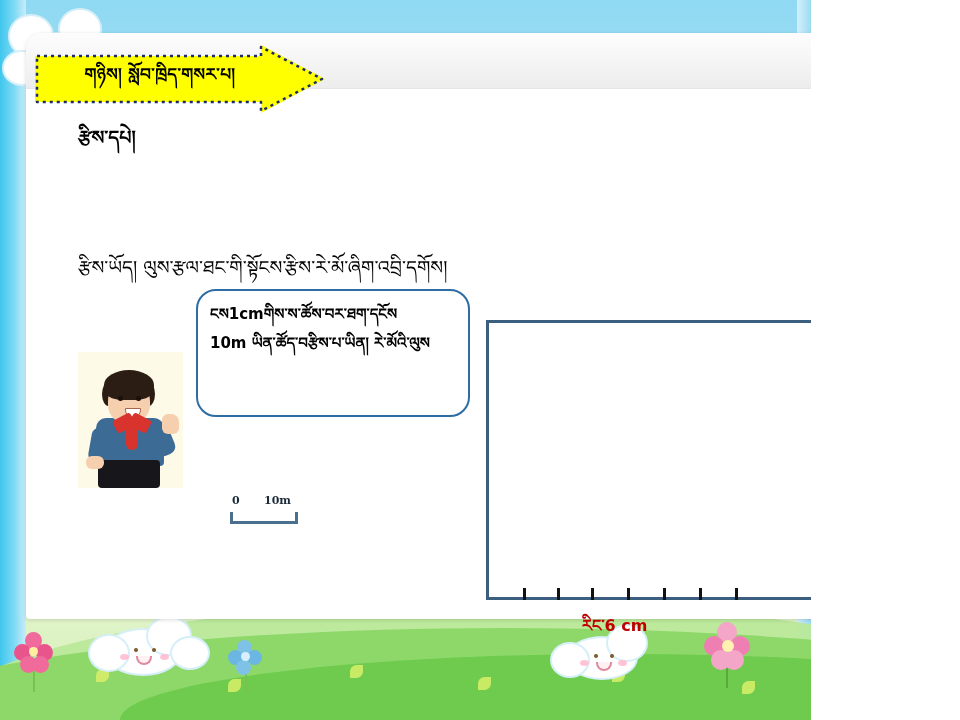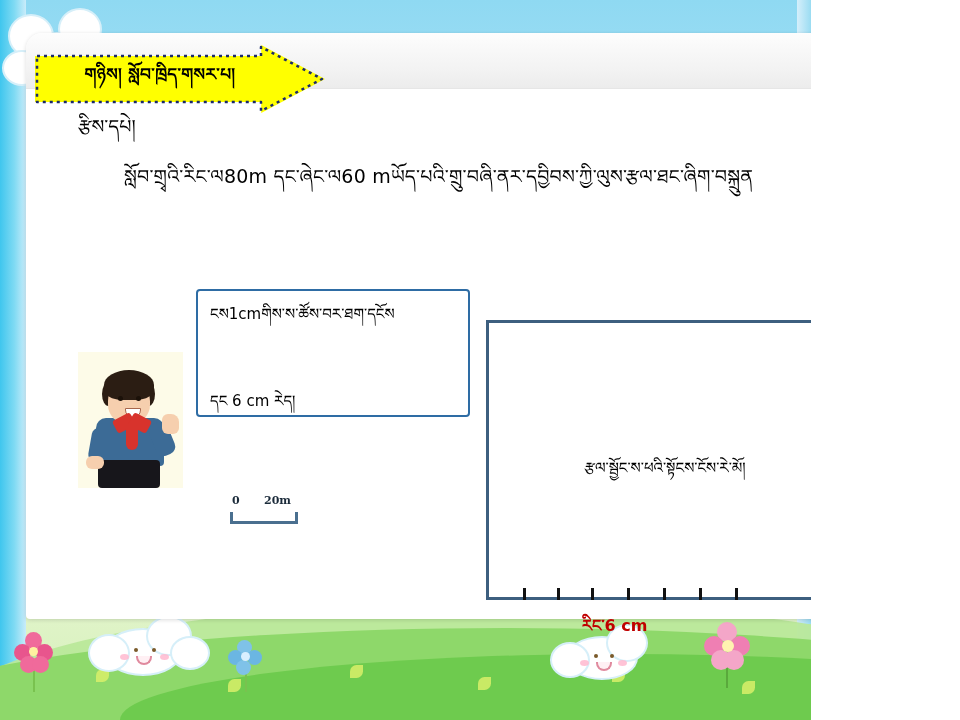--- a/index.html
+++ b/index.html
@@ -139,24 +139,25 @@
     font-weight: bold;
     color: #000;
     letter-spacing: .3px;
   }
 
   
   .tib { font-family: "DejaVu Sans", "Liberation Sans", sans-serif; color: #000; }
 
   #t-heading {
     position: absolute;
-    left: 78px; top: 105px;
+    left: 78px; top: 116px;
     font-size: 19px;
     z-index: 5;
     white-space: nowrap;
+    font-weight: bold;
   }
   #t-problem {
     position: absolute;
     left: 124px; top: 155px;
     font-size: 19px;
     white-space: nowrap;
     letter-spacing: .2px;
   }
   #t-question {
     position: absolute;
@@ -204,22 +205,23 @@
   #boy .arm-l { position:absolute; left:12px; top:76px; width:16px; height:34px;
                background:#3c6b96; border-radius:7px; transform:rotate(10deg); }
 
   
   #bubble {
     position: absolute;
     left: 196px; top: 289px;
     width: 274px; height: 128px;
     background: #ffffff;
     border: 2px solid #2e6ca4;
-    border-radius: 4px;
+    border-radius: 20px;
     z-index: 4;
+    font-weight: bold;
   }
   #bubble-tail {
     position: absolute;
     left: 150px; top: 356px;
     width: 0; height: 0;
     z-index: 3;
   }
   .bub-line {
     position: absolute;
     left: 12px;
@@ -402,22 +404,22 @@
   </div>
 
   <div id="banner"></div>
   <svg id="banner-dots" viewBox="0 0 290 68" preserveAspectRatio="none">
     <polygon points="2,11 226,11 226,2 287,34 226,66 226,57 2,57" fill="none" stroke="#1b2a6b" stroke-width="2.5" stroke-dasharray="3,4" stroke-linejoin="round"></polygon>
   </svg>
   <div id="banner-text" class="tib">གཉིས། སློབ་ཁྲིད་གསར་པ།</div>
 
   <div id="t-heading" class="tib">རྩིས་དཔེ།</div>
 
-  <div id="t-problem" class="tib">སློབ་གྲྭའི་རིང་ལ80m དང་ཞེང་ལ60 mཡོད་པའི་གྲུ་བཞི་ནར་དབྱིབས་ཀྱི་ལུས་རྩལ་ཐང་ཞིག་བསྐྲུན</div>
-
+
+  <div id="t-question" class="tib">རྩིས་ཡོད། ལུས་རྩལ་ཐང་གི་སྟོངས་རྩིས་རེ་མོ་ཞིག་འབྲི་དགོས།</div>
 
   <div id="boy">
     <div class="arm-l"></div>
     <div class="body"></div>
     <div class="arm-r"></div>
     <div class="pants"></div>
     <div class="hand-l"></div>
     <div class="hair2"></div>
     <div class="hair3"></div>
     <div class="head"></div>
@@ -430,43 +432,42 @@
     <div class="scarf-t"></div>
     <div class="hand-r"></div>
   </div>
 
   <svg id="bubble-tail" width="60" height="62" viewBox="0 0 60 62" style="left:146px; top:350px;">
     <path d="M2 58 L56 6 L52 40 Z" fill="#ffffff" stroke="#2e6ca4" stroke-width="2.5" stroke-linejoin="round"></path>
   </svg>
 
   <div id="bubble">
     <div class="bub-line tib" style="top:6px;">ངས1cmགིས་ས་ཚོས་བར་ཐག་དངོས</div>
-    <div class="bub-line tib" style="top:93px;">དང 6 cm རེད།</div>
+    <div class="bub-line tib" style="top:35px;">10m ཡིན་ཚོད་བརྩིས་པ་ཡིན། རེ་མོའི་ལུས</div>
   </div>
 
   <div id="scalebar">
     <div class="lbl" style="left:4px; top:0;">0</div>
-    <div class="lbl" style="left:36px; top:0;">20m</div>
+    <div class="lbl" style="left:36px; top:0;">10m</div>
     <div class="bracket"></div>
   </div>
 
   <div id="figure">
     <div class="tick-v" style="top:40px;"></div>
     <div class="tick-v" style="top:86px;"></div>
     <div class="tick-v" style="top:132px;"></div>
     <div class="tick-v" style="top:178px;"></div>
     <div class="tick-v" style="top:224px;"></div>
 
     <div class="tick-h" style="left:34px;"></div>
     <div class="tick-h" style="left:68px;"></div>
     <div class="tick-h" style="left:102px;"></div>
     <div class="tick-h" style="left:138px;"></div>
     <div class="tick-h" style="left:174px;"></div>
     <div class="tick-h" style="left:210px;"></div>
     <div class="tick-h" style="left:246px;"></div>
 
-    <div id="fig-inner-label" class="tib">རྩལ་སྦྱོང་ས་ཕའི་སྟོངས་ངོས་རེ་མོ།</div>
   </div>
 
   <div class="red-label tib" id="lbl-height">ཞེང་7 cm</div>
   <div class="red-label tib" id="lbl-width">རིང་6 cm</div>
 
 </div>
 
 </body></html>

